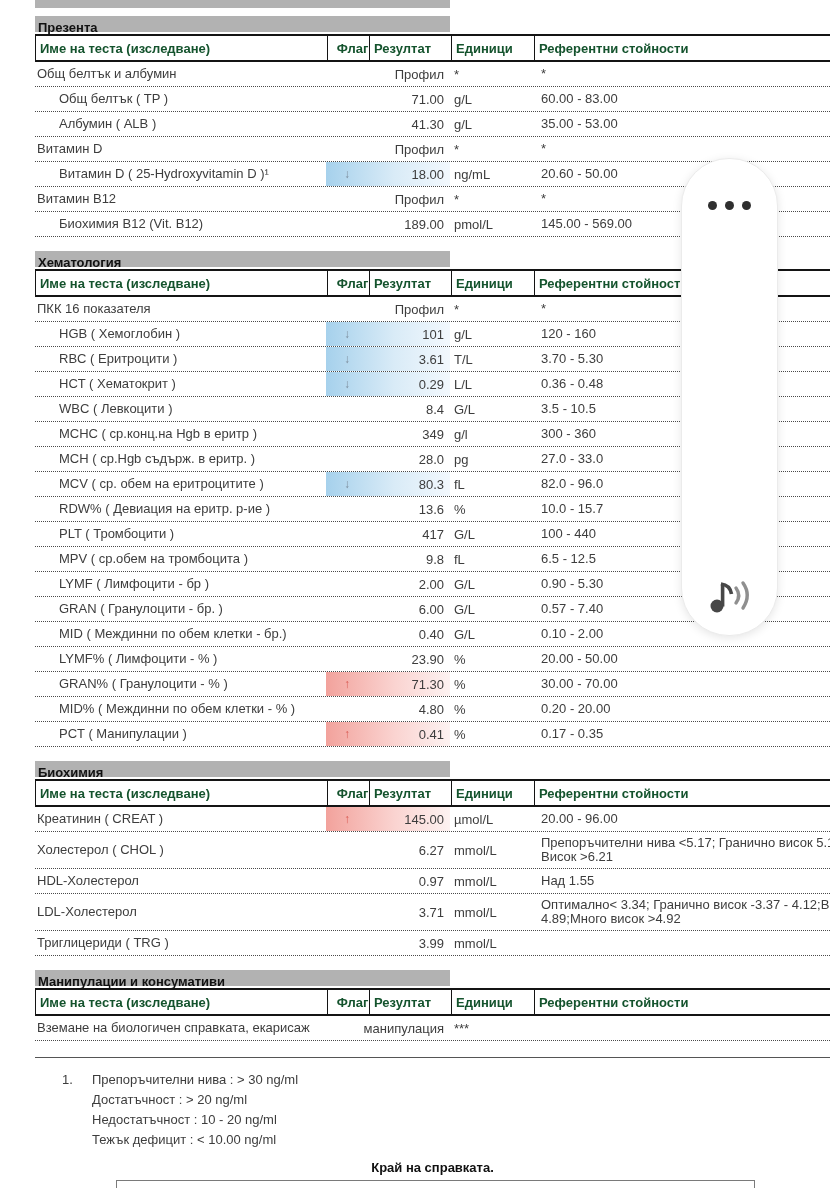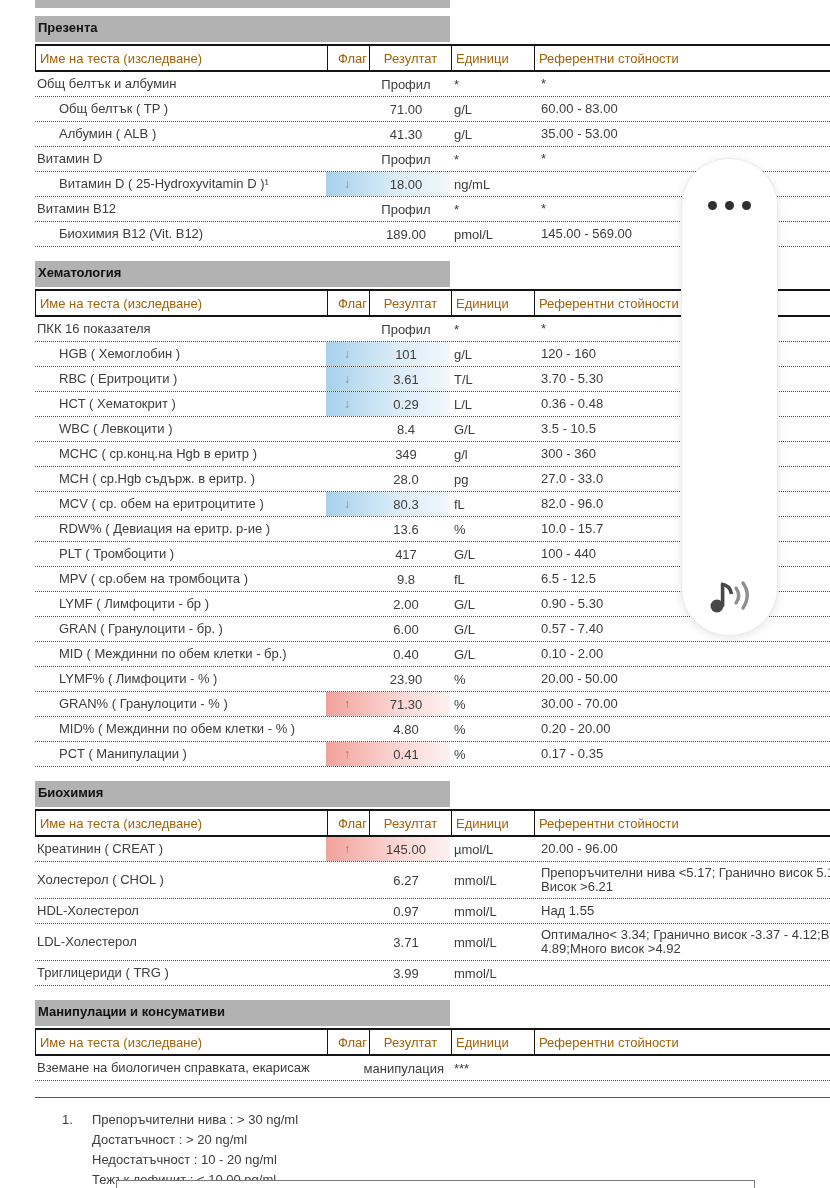--- a/index.html
+++ b/index.html
@@ -4,45 +4,45 @@
 <style>
   html,body{margin:0;padding:0;background:#fff;}
   #page{
     position:relative;width:830px;height:1188px;overflow:hidden;background:#fff;
     font-family:"Liberation Sans",sans-serif;font-size:13px;color:#3d3d3d;
   }
   .table-area{position:absolute;left:35px;top:0;width:795px;}
   .frag-bar{width:415px;height:8px;background:var(--c-bar);margin-bottom:8px;}
   section{margin-bottom:14px;}
   .sec-title{
-    width:415px;height:26px;background:var(--c-bar);color:#111;font-weight:bold;
+    width:415px;height:16px;background:var(--c-bar);color:#111;font-weight:bold;
     padding:4px 0 0 3px;box-sizing:border-box;margin-bottom:2px;
   }
   .hdr{
     display:grid;grid-template-columns:291px 42px 82px 83px 1fr;
     border-top:2px solid #141414;border-bottom:2px solid #141414;border-left:1px solid #141414;
-    font-weight:normal;color:#a16207;
+    font-weight:bold;color:#14532d;
   }
   .hdr>div{padding:5px 4px 4px;box-sizing:border-box;}
   .hdr>div+div{border-left:1.5px solid #141414;}
   .hdr .h-flag{text-align:center;padding-left:8px;padding-right:0;}
-  .hdr .h-res{text-align:center;}
+  .hdr .h-res{text-align:left;}
   .row{
     display:grid;grid-template-columns:291px 124px 83px 1fr;
     border-bottom:1px dotted #4a4a4a;min-height:24px;align-items:center;
   }
   .row .name{padding-left:2px;line-height:1.25;}
   .row.indent .name{padding-left:24px;}
   .flagres{display:flex;align-self:stretch;align-items:center;}
   .flagres.hl-low{background:linear-gradient(90deg,var(--c-low-a) 0%,#d9ebf7 55%,var(--c-low-b) 100%);}
   .flagres.hl-high{background:linear-gradient(90deg,var(--c-high-a) 0%,#fad3d0 55%,var(--c-high-b) 100%);}
   .flagres .flag{width:42px;text-align:center;font-size:12px;}
   .flagres .flag.down{color:var(--c-down);}
   .flagres .flag.up{color:var(--c-up);}
-  .flagres .res{flex:1;text-align:center;padding-right:6px;}
+  .flagres .res{flex:1;text-align:right;padding-right:6px;}
   .units{padding-left:4px;}
   .ref{padding:4px 0 4px 8px;white-space:pre;line-height:14px;overflow:visible;}
   .table-end-line{border-top:1.5px solid #555;margin-top:16px;}
   .footnotes{display:flex;margin:12px 0 0 27px;line-height:20px;color:#3d3d3d;}
   .fn-num{width:30px;}
   .end-text{font-weight:bold;color:#111;text-align:center;margin-top:10px;}
   .bottom-box{
     position:absolute;left:116px;top:1180px;width:639px;height:30px;
     border:1.5px solid #7a7a7a;background:#fff;box-sizing:border-box;
   }
@@ -110,20 +110,21 @@
             <div class="units">*</div>
             <div class="ref">*</div>
           </div>
           <div class="row indent">
             <div class="name">Витамин D ( 25-Hydroxyvitamin D )¹</div>
             <div class="flagres hl-low">
               <span class="flag down">↓</span>
               <span class="res">18.00</span>
             </div>
             <div class="units">ng/mL</div>
+            <div class="ref">20.60 - 50.00</div>
           </div>
           <div class="row">
             <div class="name">Витамин B12</div>
             <div class="flagres">
               <span class="flag down"></span>
               <span class="res">Профил</span>
             </div>
             <div class="units">*</div>
             <div class="ref">*</div>
           </div>

